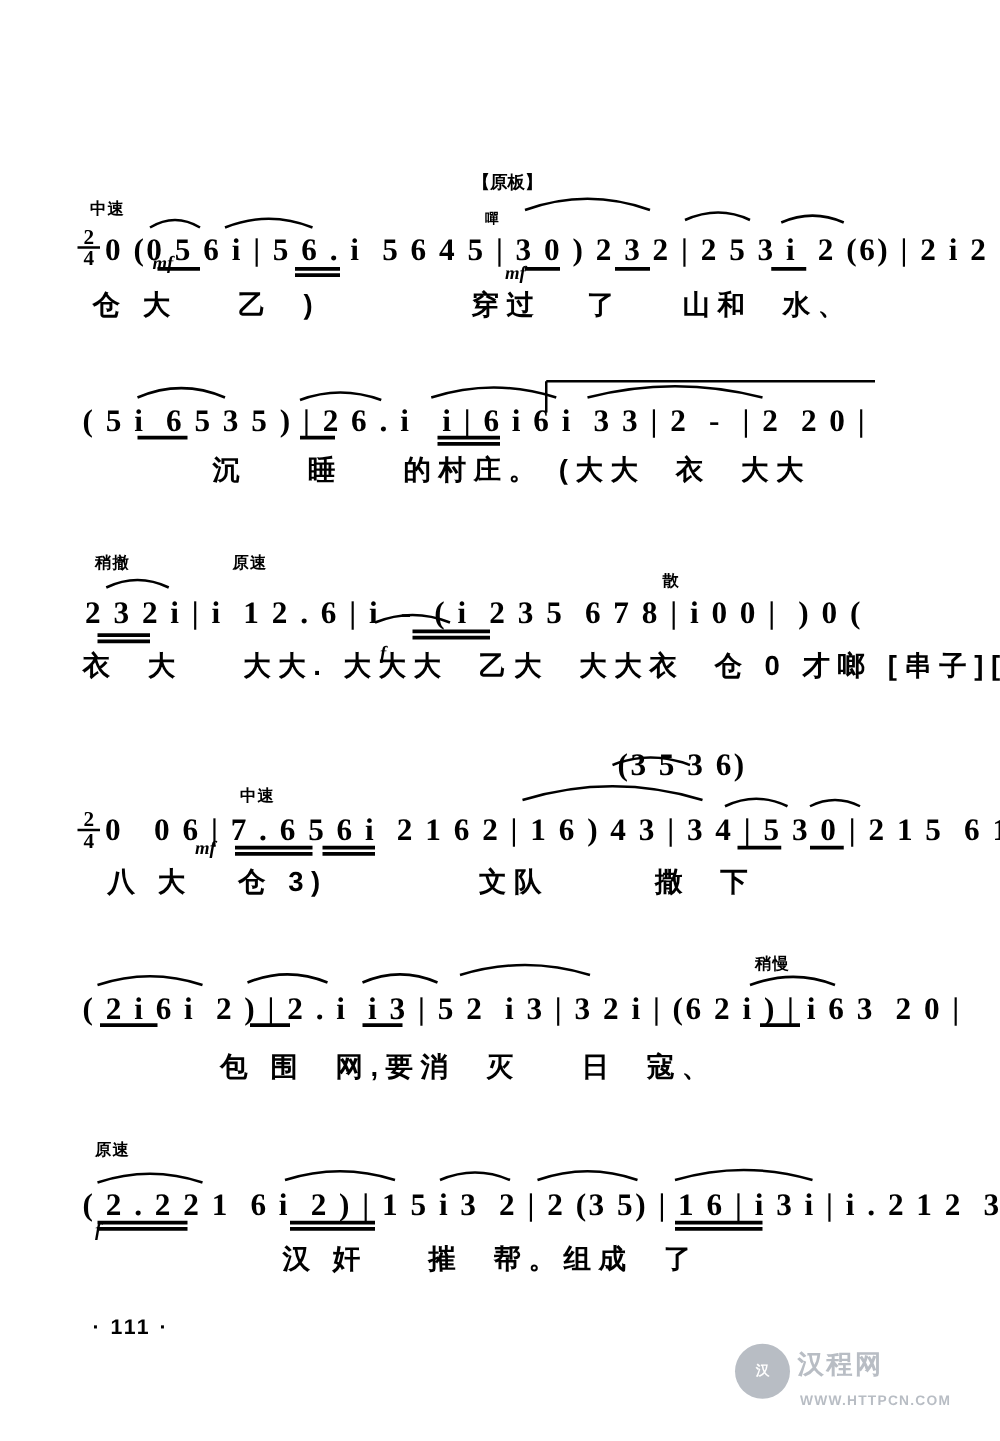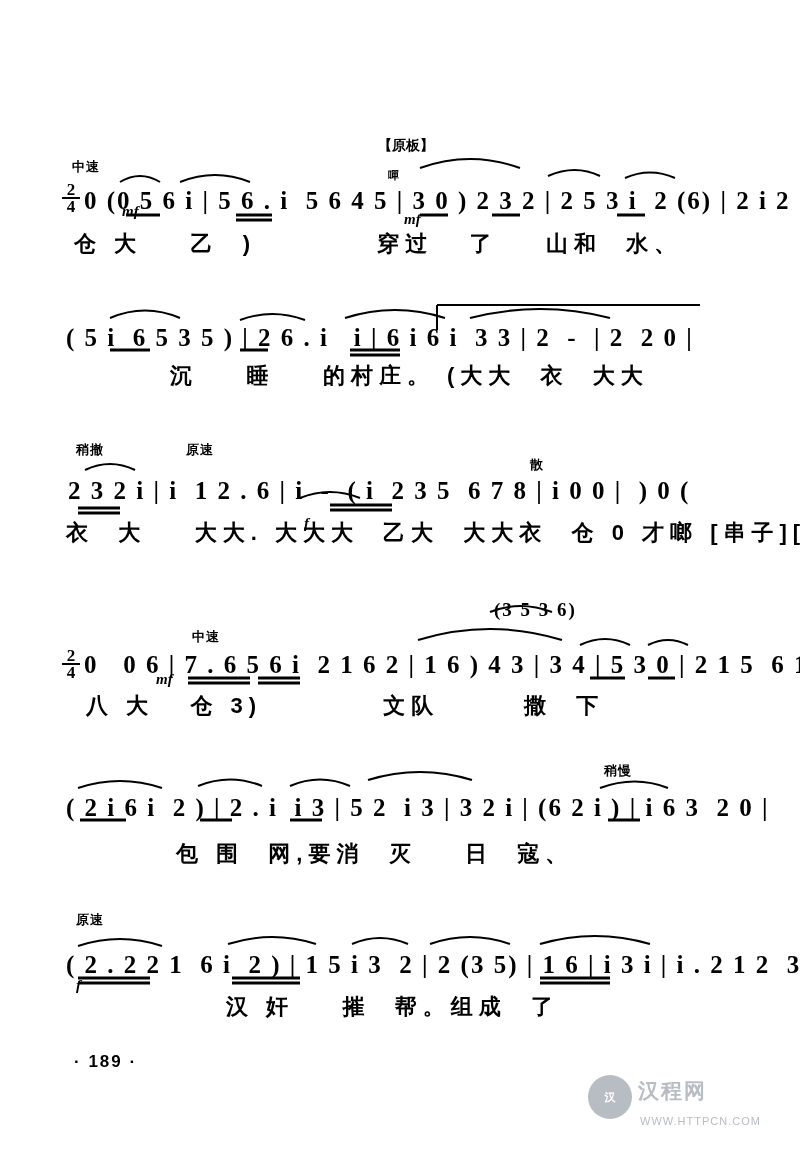--- a/index.html
+++ b/index.html
@@ -49,21 +49,21 @@
     font-weight: bold;
   }
 
   
   .jp {
     font-family: "Liberation Serif", serif;
     font-size: 25px;
     font-weight: bold;
     letter-spacing: 2px;
   }
-  .jp.small { font-size: 19px; }
+  .jp.small { font-size: 25px; }
 
   
   .ly {
     font-family: "Liberation Sans", sans-serif;
     font-size: 22px;
     font-weight: bold;
     letter-spacing: 6px;
   }
 
   
@@ -125,21 +125,21 @@
     font-size: 21px;
     font-weight: bold;
     color: #b8bdc4;
     letter-spacing: 2px;
   }
   .wm .wm-url {
     position: absolute;
     left: 52px; top: 42px;
     font-family: "Liberation Sans", sans-serif;
     font-size: 11px;
-    font-weight: normal;
+    font-weight: bold;
     color: #b8bdc4;
     letter-spacing: 1px;
   }
 </style>
 </head>
 <body>
 
 <div class="page">
 
   <svg class="overlay" viewBox="0 0 800 1153">
@@ -256,21 +256,21 @@
 
   <div class="tx tempo" style="left:604px; top:764px;text-align:right;">稍慢</div>
   <div class="tx jp" style="left:66px; top:795px;">( 2 i 6 i  2 ) | 2 . i  i 3 | 5 2  i 3 | 3 2 i | (6 2 i ) | i 6 3  2 0 |</div>
   <div class="tx ly" style="left:176px; top:843px;text-align:center;">包 围  网,要消  灭    日  寇、</div>
 
   <div class="tx tempo" style="left:76px; top:913px;">原速</div>
   <div class="tx dyn" style="left:76px; top:932px;">f</div>
   <div class="tx jp" style="left:66px; top:952px;">( 2 . 2 2 1  6 i  2 ) | 1 5 i 3  2 | 2 (3 5) | 1 6 | i 3 i | i . 2 1 2  3 (6) |</div>
   <div class="tx ly" style="left:226px; top:996px;">汉 奸    摧  帮。组成  了</div>
 
-  <div class="pagenum" style="left:74px; top:1052px;">· 189 ·</div>
+  <div class="pagenum" style="left:74px; top:1052px;">· 111 ·</div>
 
   <div class="wm">
     <div class="wm-logo">汉</div>
     <div class="wm-title">汉程网</div>
     <div class="wm-url">WWW.HTTPCN.COM</div>
   </div>
 
 </div>
 
 </body></html>

